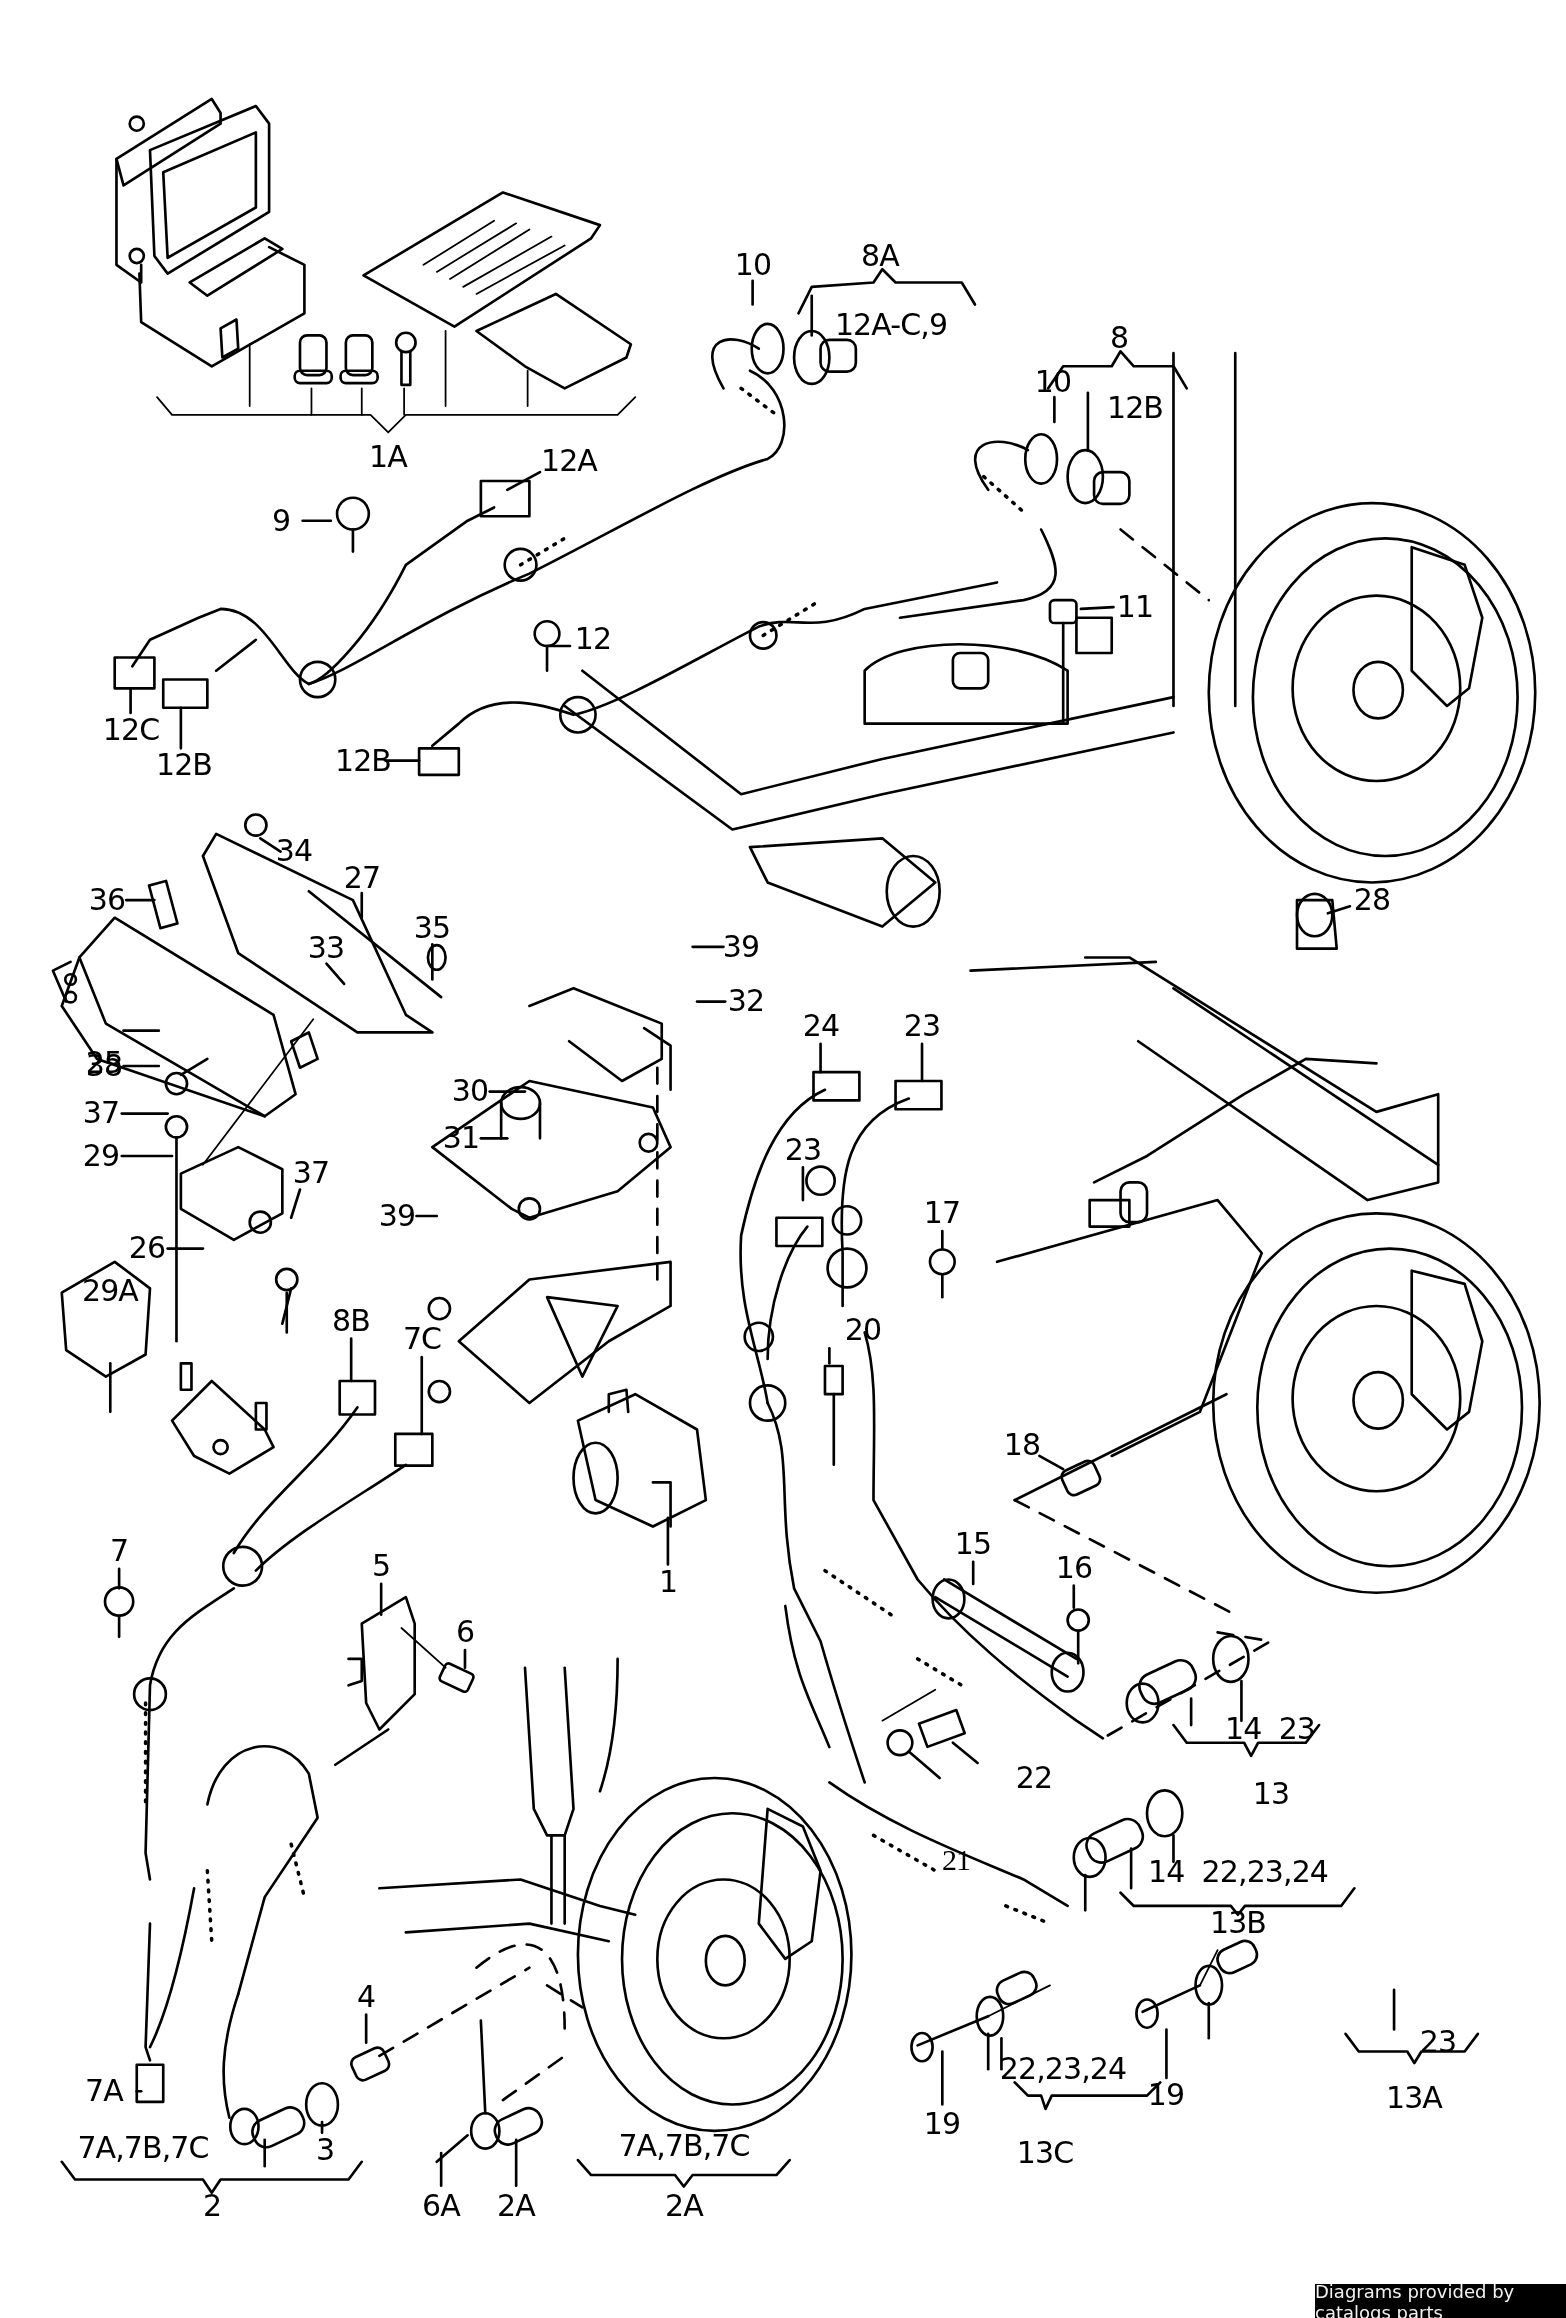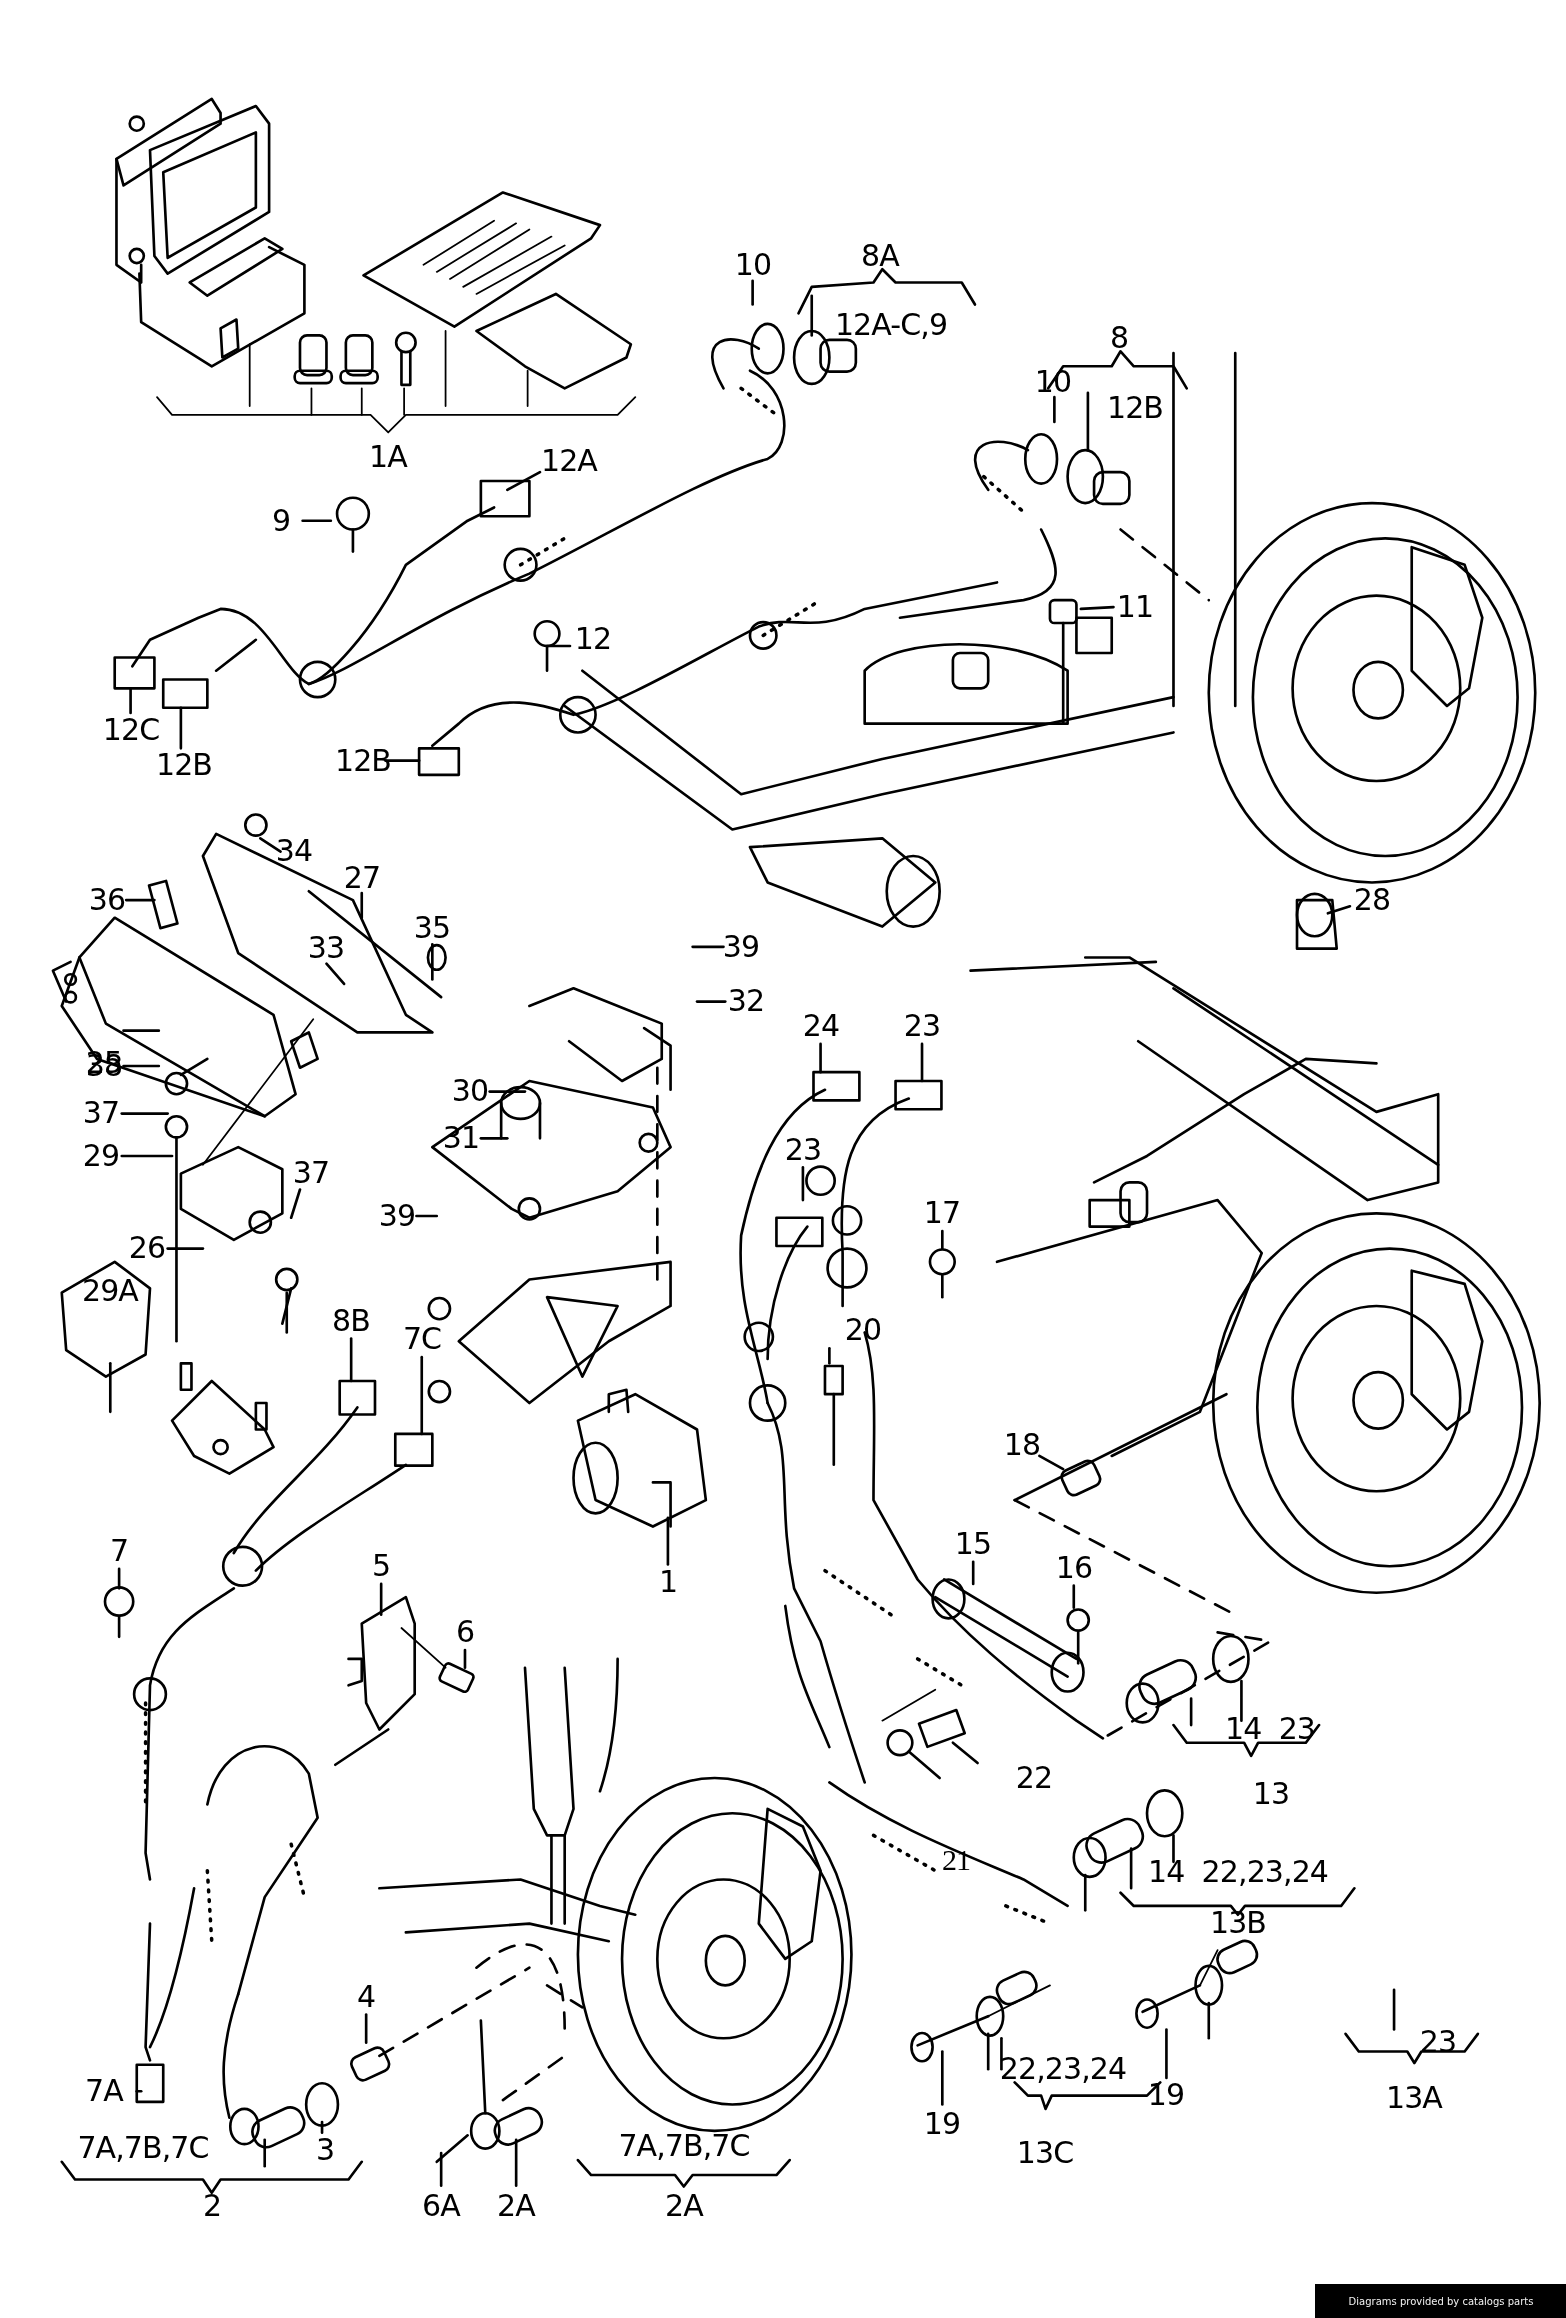--- a/index.html
+++ b/index.html
@@ -10,21 +10,21 @@
   #art .dash { stroke-dasharray: 18 14; }
   #art .dots { stroke-dasharray: 2 9; stroke-width: 4; }
   .callout {
     position: absolute; font-family: "DejaVu Sans", sans-serif; font-size: 30px;
     color: #000; line-height: 1; white-space: nowrap; letter-spacing: -0.9px;
     transform: translate(-50%, -50%); cursor: pointer;
   }
   .credit {
     position: absolute; right: 0; bottom: 0; width: 252px; height: 35px;
     background: #000; color: #f2f2f2; font-family: "DejaVu Sans", sans-serif;
-    font-size: 10px; display: flex; align-items: center; justify-content: center;
+    font-size: 18px; display: flex; align-items: center; justify-content: center;
   }
 </style>
 </head>
 <body>
 
 <div id="stage">
 
   <svg id="art" viewBox="0 0 1776 2628">
 
     <g>

